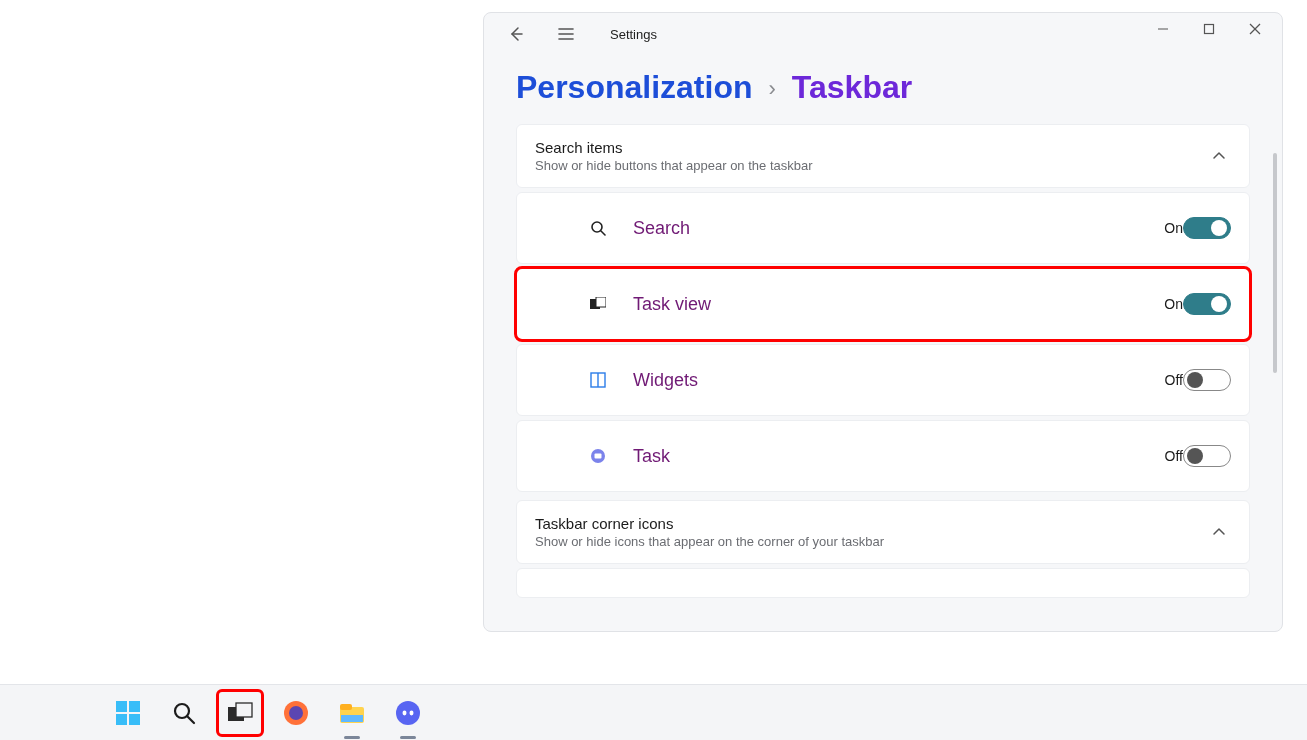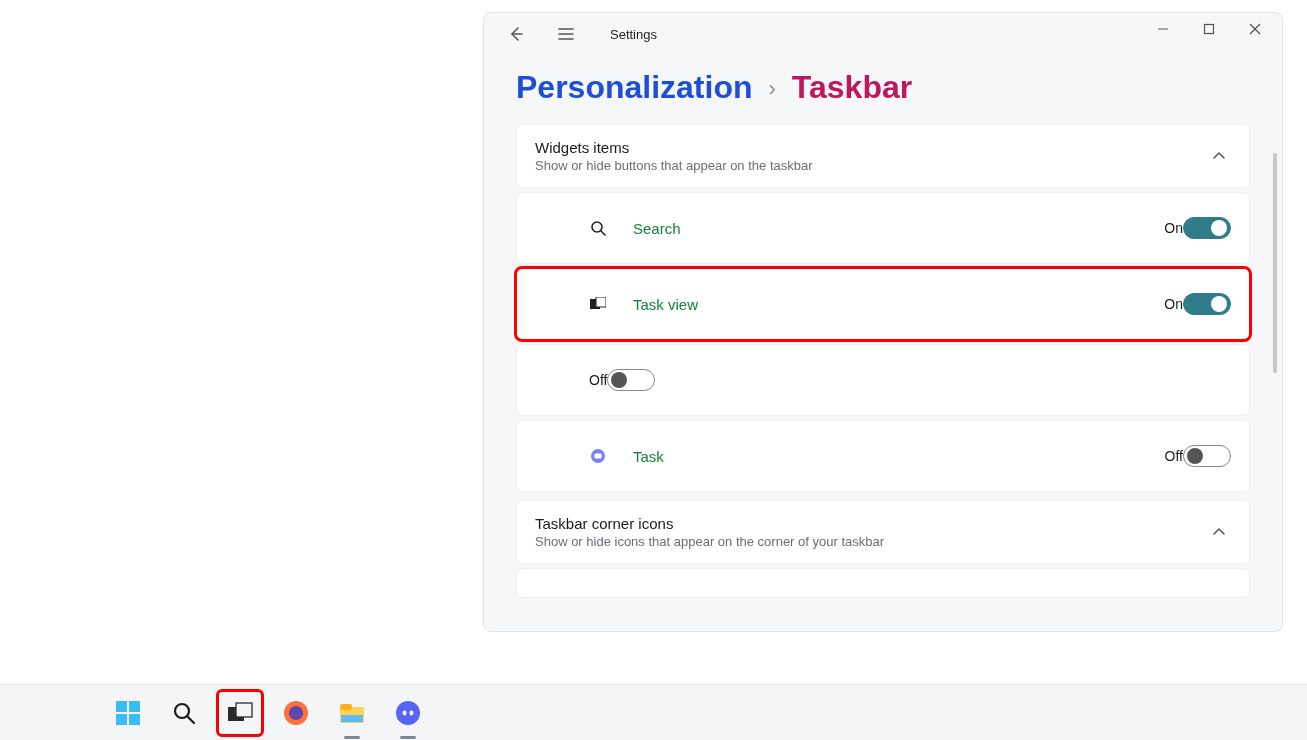--- a/index.html
+++ b/index.html
@@ -80,21 +80,21 @@
   }
   .bc-sep {
     font-size: 22px;
     color: #8a8c90;
     position: relative;
     top: -2px;
   }
   .bc-current {
     font-size: 32px;
     font-weight: 600;
-    color: #be185d;
+    color: #6d28d9;
   }
 
   
   .content {
     position: relative;
     padding: 0 32px 0 32px;
     height: calc(100% - 130px);
     overflow-y: auto;
   }
   .scrollbar-fake {
@@ -126,21 +126,21 @@
   .panel-title { font-size: 15px; color: #1b1b1b; }
   .panel-sub   { font-size: 13px; color: #6b6d72; margin-top: 2px; }
 
   .row        { height: 72px; padding-left: 72px; }
   .row-inner-left {
     display: flex;
     align-items: center;
     gap: 20px;
     flex: 1;
   }
-  .row-label { font-size: 15px; color: #15803d; }
+  .row-label { font-size: 18px; color: #701a75; }
   .row-state { font-size: 14px; color: #1b1b1b; margin-right: 0; }
 
   .toggle {
     width: 48px;
     height: 22px;
     border-radius: 11px;
     position: relative;
     border: 1px solid #888;
     background: #fff;
     flex-shrink: 0;
@@ -274,21 +274,21 @@
     <span class="bc-sep">›</span>
     <span class="bc-current">Taskbar</span>
   </div>
 
   <div class="content">
 
     <div class="panel">
 
       <div class="panel-header">
         <div class="panel-titles">
-          <div class="panel-title">Widgets items</div>
+          <div class="panel-title">Search items</div>
           <div class="panel-sub">Show or hide buttons that appear on the taskbar</div>
         </div>
         <div class="chevron">
           <svg width="14" height="14" viewBox="0 0 14 14">
               <path d="M2 9 L7 4 L12 9" fill="none" stroke="#555" stroke-width="1.5" stroke-linecap="round" stroke-linejoin="round"></path>
             </svg>
         </div>
       </div>
 
       <div class="row">
@@ -317,20 +317,29 @@
           </div>
           <div class="row-label">Task view</div>
         </div>
         <div class="row-state">On</div>
         <div class="toggle on">
             <div class="knob"></div>
           </div>
       </div>
 
       <div class="row">
+        <div class="row-inner-left">
+          <div class="icon-box">
+            <svg width="16" height="16" viewBox="0 0 16 16">
+              <rect x="1" y="1" width="14" height="14" fill="none" stroke="#2b7de9" stroke-width="1.4"></rect>
+              <line x1="8" y1="1" x2="8" y2="15" stroke="#2b7de9" stroke-width="1.4"></line>
+            </svg>
+          </div>
+          <div class="row-label">Widgets</div>
+        </div>
         <div class="row-state">Off</div>
         <div class="toggle">
             <div class="knob"></div>
           </div>
       </div>
 
       <div class="row">
         <div class="row-inner-left">
           <div class="icon-box">
             <svg width="16" height="16" viewBox="0 0 16 16">

